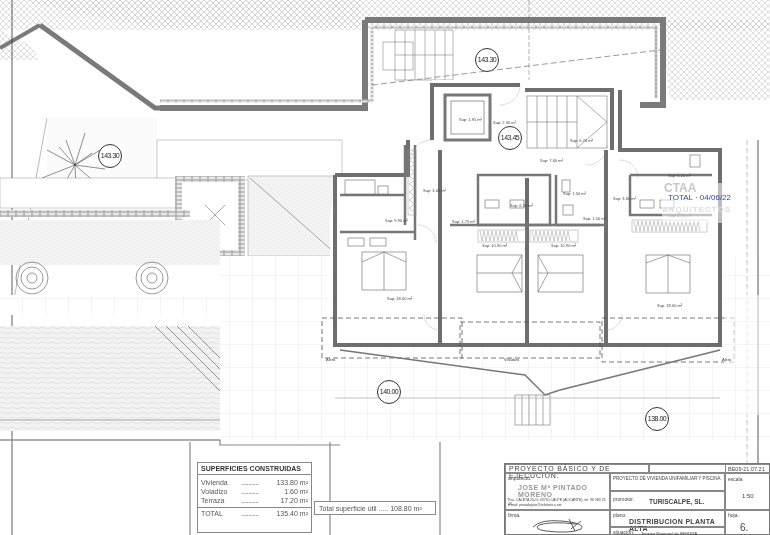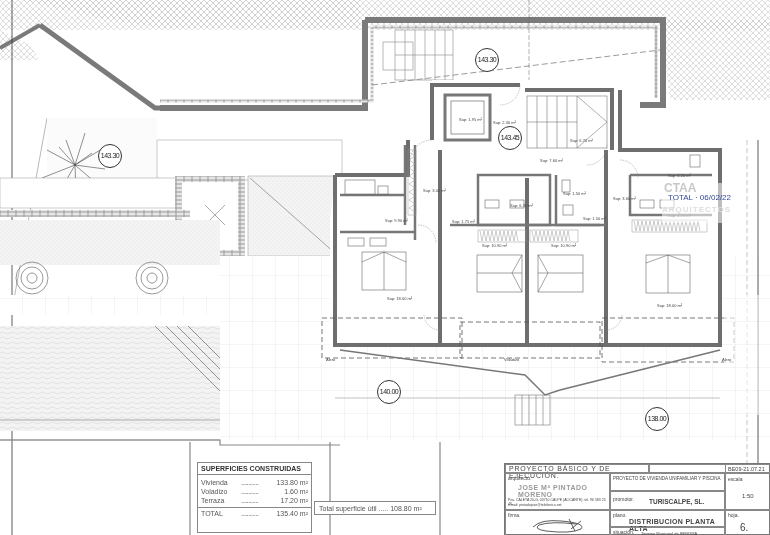--- a/index.html
+++ b/index.html
@@ -275,21 +275,21 @@
 <span class="lbl" style="left:387px;top:296px;">Sup: 18.00 m²</span>
 <span class="lbl" style="left:482px;top:243px;">Sup: 10.90 m²</span>
 <span class="lbl" style="left:551px;top:243px;">Sup: 10.90 m²</span>
 <span class="lbl" style="left:657px;top:303px;">Sup: 18.00 m²</span>
 <span class="lbl" style="left:504px;top:357px;">Voladizo</span>
 <span class="lbl" style="left:326px;top:357px;">Alero</span>
 <span class="lbl" style="left:722px;top:357px;">Alero</span>
 
 <div class="stamp">
   <span class="big">CTAA</span>
-  <span class="t"><span>TOTAL</span> · <span>06/02/22</span></span>
+  <span class="t"><span>TOTAL</span> · <span>04/06/22</span></span>
   <span class="sub">ARQUITECTOS</span>
 </div>
 
 <div class="surf">
   <div class="hd">SUPERFICIES CONSTRUIDAS</div>
   <div style="height:3px"></div>
   <div class="row">
       <span class="k">Vivienda</span>
       <span class="d">............</span>
       <span class="v">133.80 m²</span>

